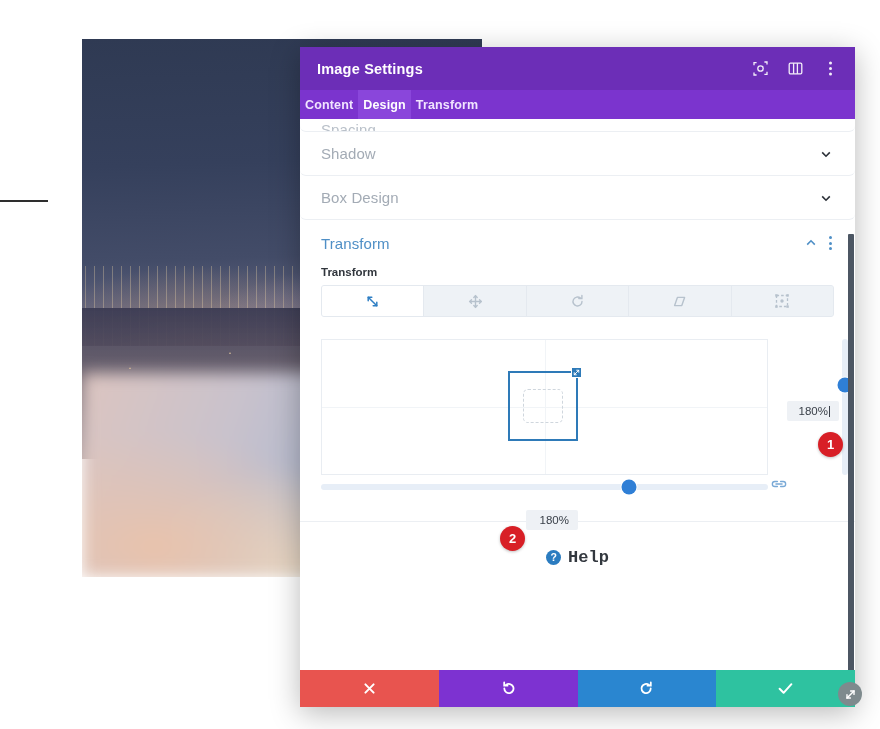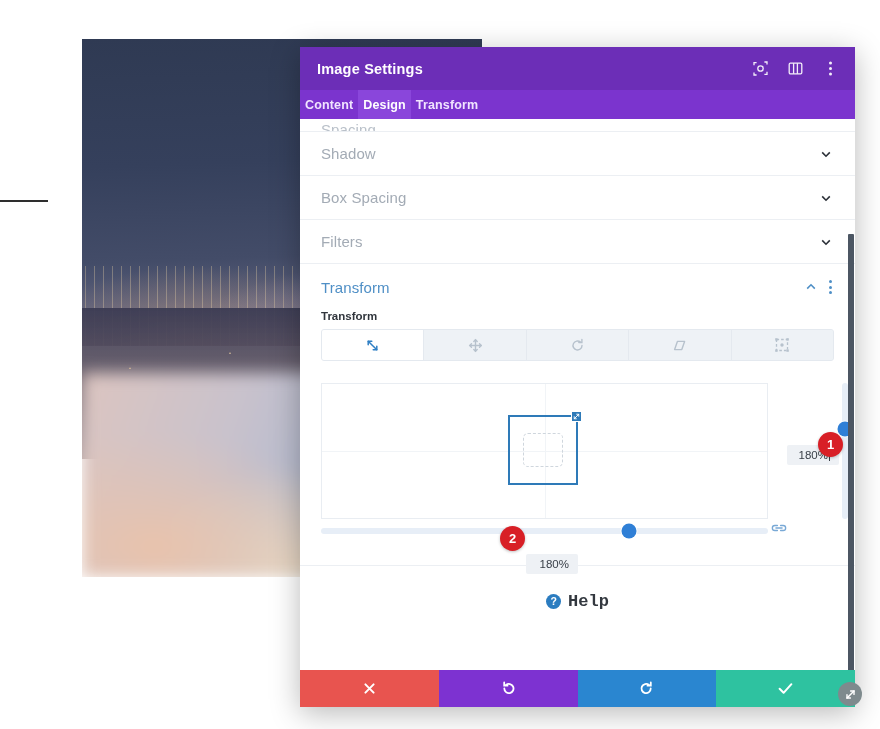--- a/index.html
+++ b/index.html
@@ -107,21 +107,21 @@
   .tab.active { background: #8a46db; color: #ffffff; }
 
   .modal-body {
     flex: 1 1 auto; position: relative; background: #ffffff; overflow: hidden;
   }
 
   .scroll-area { position: absolute; inset: 0; }
 
   .acc-row {
     position: relative; height: 44px; border-bottom: 1px solid #eceff3;
-    display: flex; align-items: center; padding: 0 22px 0 21px;
+    display: flex; align-items: center; padding: 0 22px 0 21px; border-radius: 6px;
   }
   .acc-row.partial { height: 13px; border-bottom: 1px solid #eceff3; overflow: hidden; align-items: flex-end;}
   .acc-label { flex: 1 1 auto; font-size: 15px; color: #a3abb5; letter-spacing: .1px; }
   .acc-label.partial-label { font-size: 15px; color: #b9c0c9; position: relative; top: 7px; }
   .chev { width: 14px; height: 14px; color: #2b3038; }
   .chev svg { display: block; }
 
   .section-transform { border-bottom: 1px solid #eceff3; padding-bottom: 0; }
   .transform-head {
     height: 46px; display: flex; align-items: center; padding: 0 22px 0 21px;
@@ -323,36 +323,28 @@
         <div class="acc-row">
           <div class="acc-label">Shadow</div>
           <span class="chev">
             <svg width="14" height="14" viewBox="0 0 14 14" fill="none" stroke="currentColor" stroke-width="1.6">
                 <path d="M3.2 5.4L7 9.2l3.8-3.8"></path>
               </svg>
           </span>
         </div>
 
         <div class="acc-row">
-          <div class="acc-label">Box Spacing</div>
+          <div class="acc-label">Box Design</div>
           <span class="chev">
             <svg width="14" height="14" viewBox="0 0 14 14" fill="none" stroke="currentColor" stroke-width="1.6">
                 <path d="M3.2 5.4L7 9.2l3.8-3.8"></path>
               </svg>
           </span>
         </div>
 
-        <div class="acc-row">
-          <div class="acc-label">Filters</div>
-          <span class="chev">
-            <svg width="14" height="14" viewBox="0 0 14 14" fill="none" stroke="currentColor" stroke-width="1.6">
-                <path d="M3.2 5.4L7 9.2l3.8-3.8"></path>
-              </svg>
-          </span>
-        </div>
 
         <div class="section-transform">
           <div class="transform-head">
             <div class="transform-title">Transform</div>
             <div class="th-icons">
               <span class="chev">
                 <svg width="14" height="14" viewBox="0 0 14 14" fill="none" stroke="currentColor" stroke-width="1.6">
                     <path d="M3.2 8.6L7 4.8l3.8 3.8"></path>
                   </svg>
               </span>

